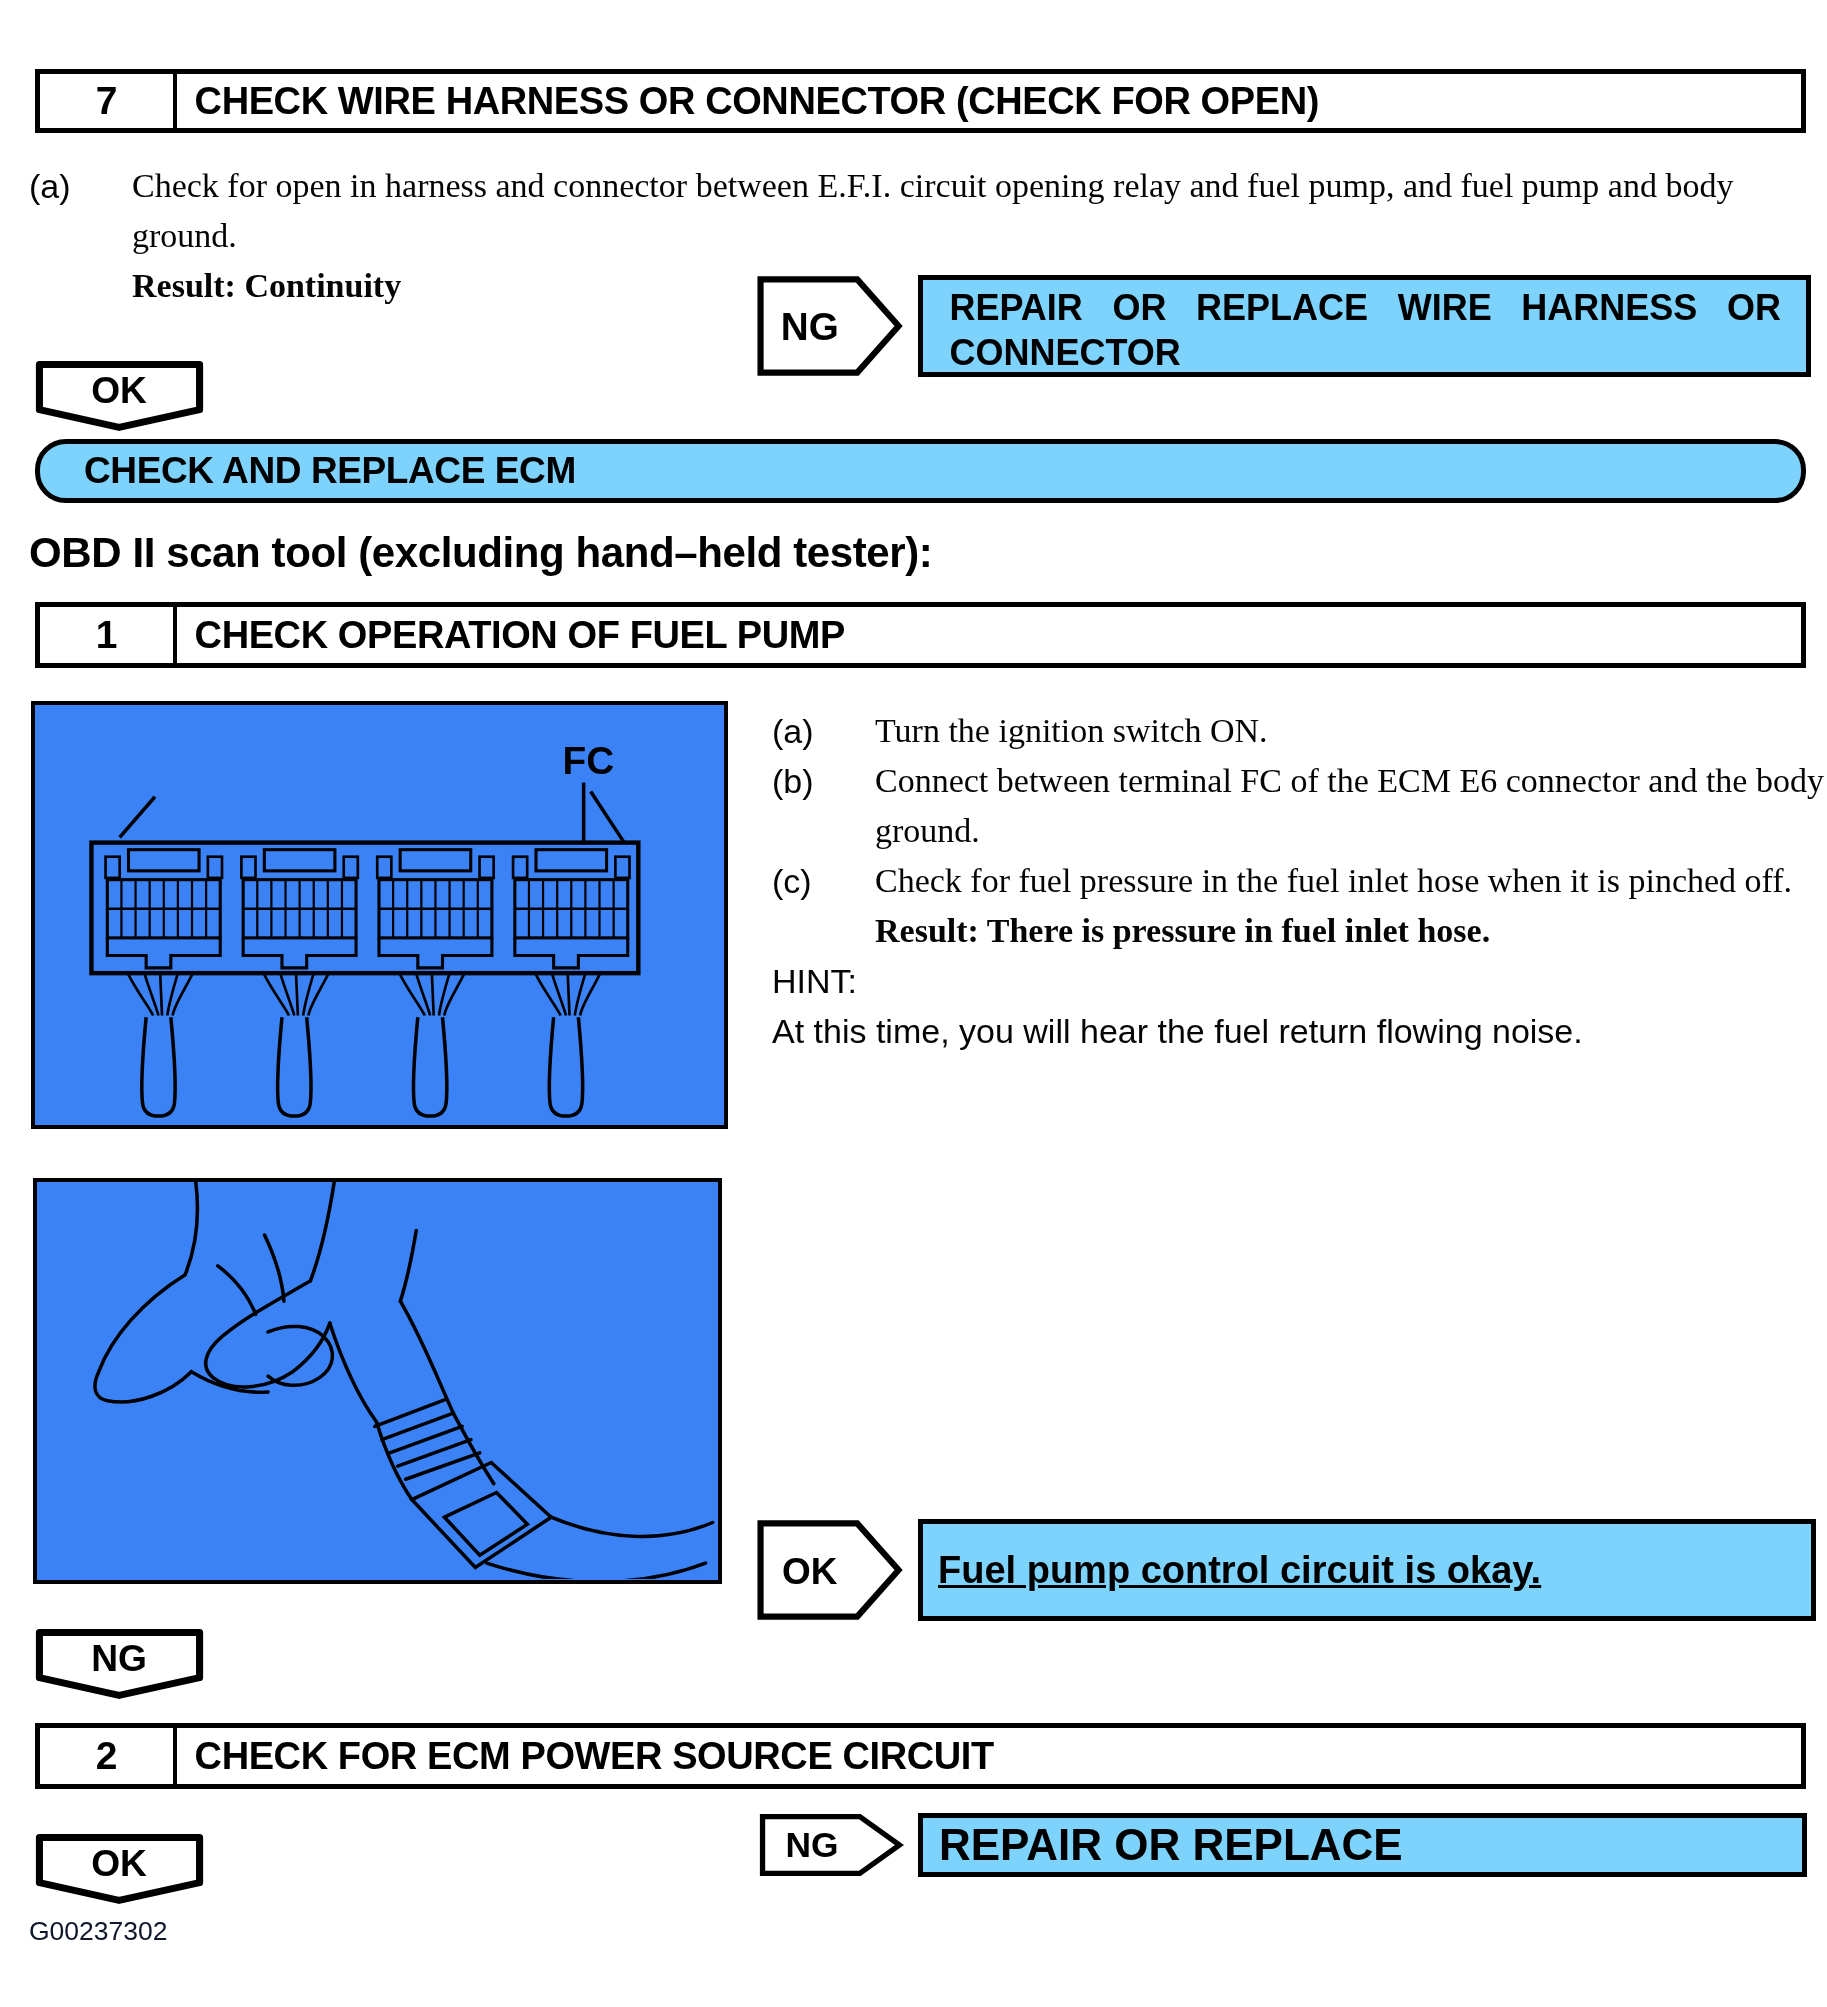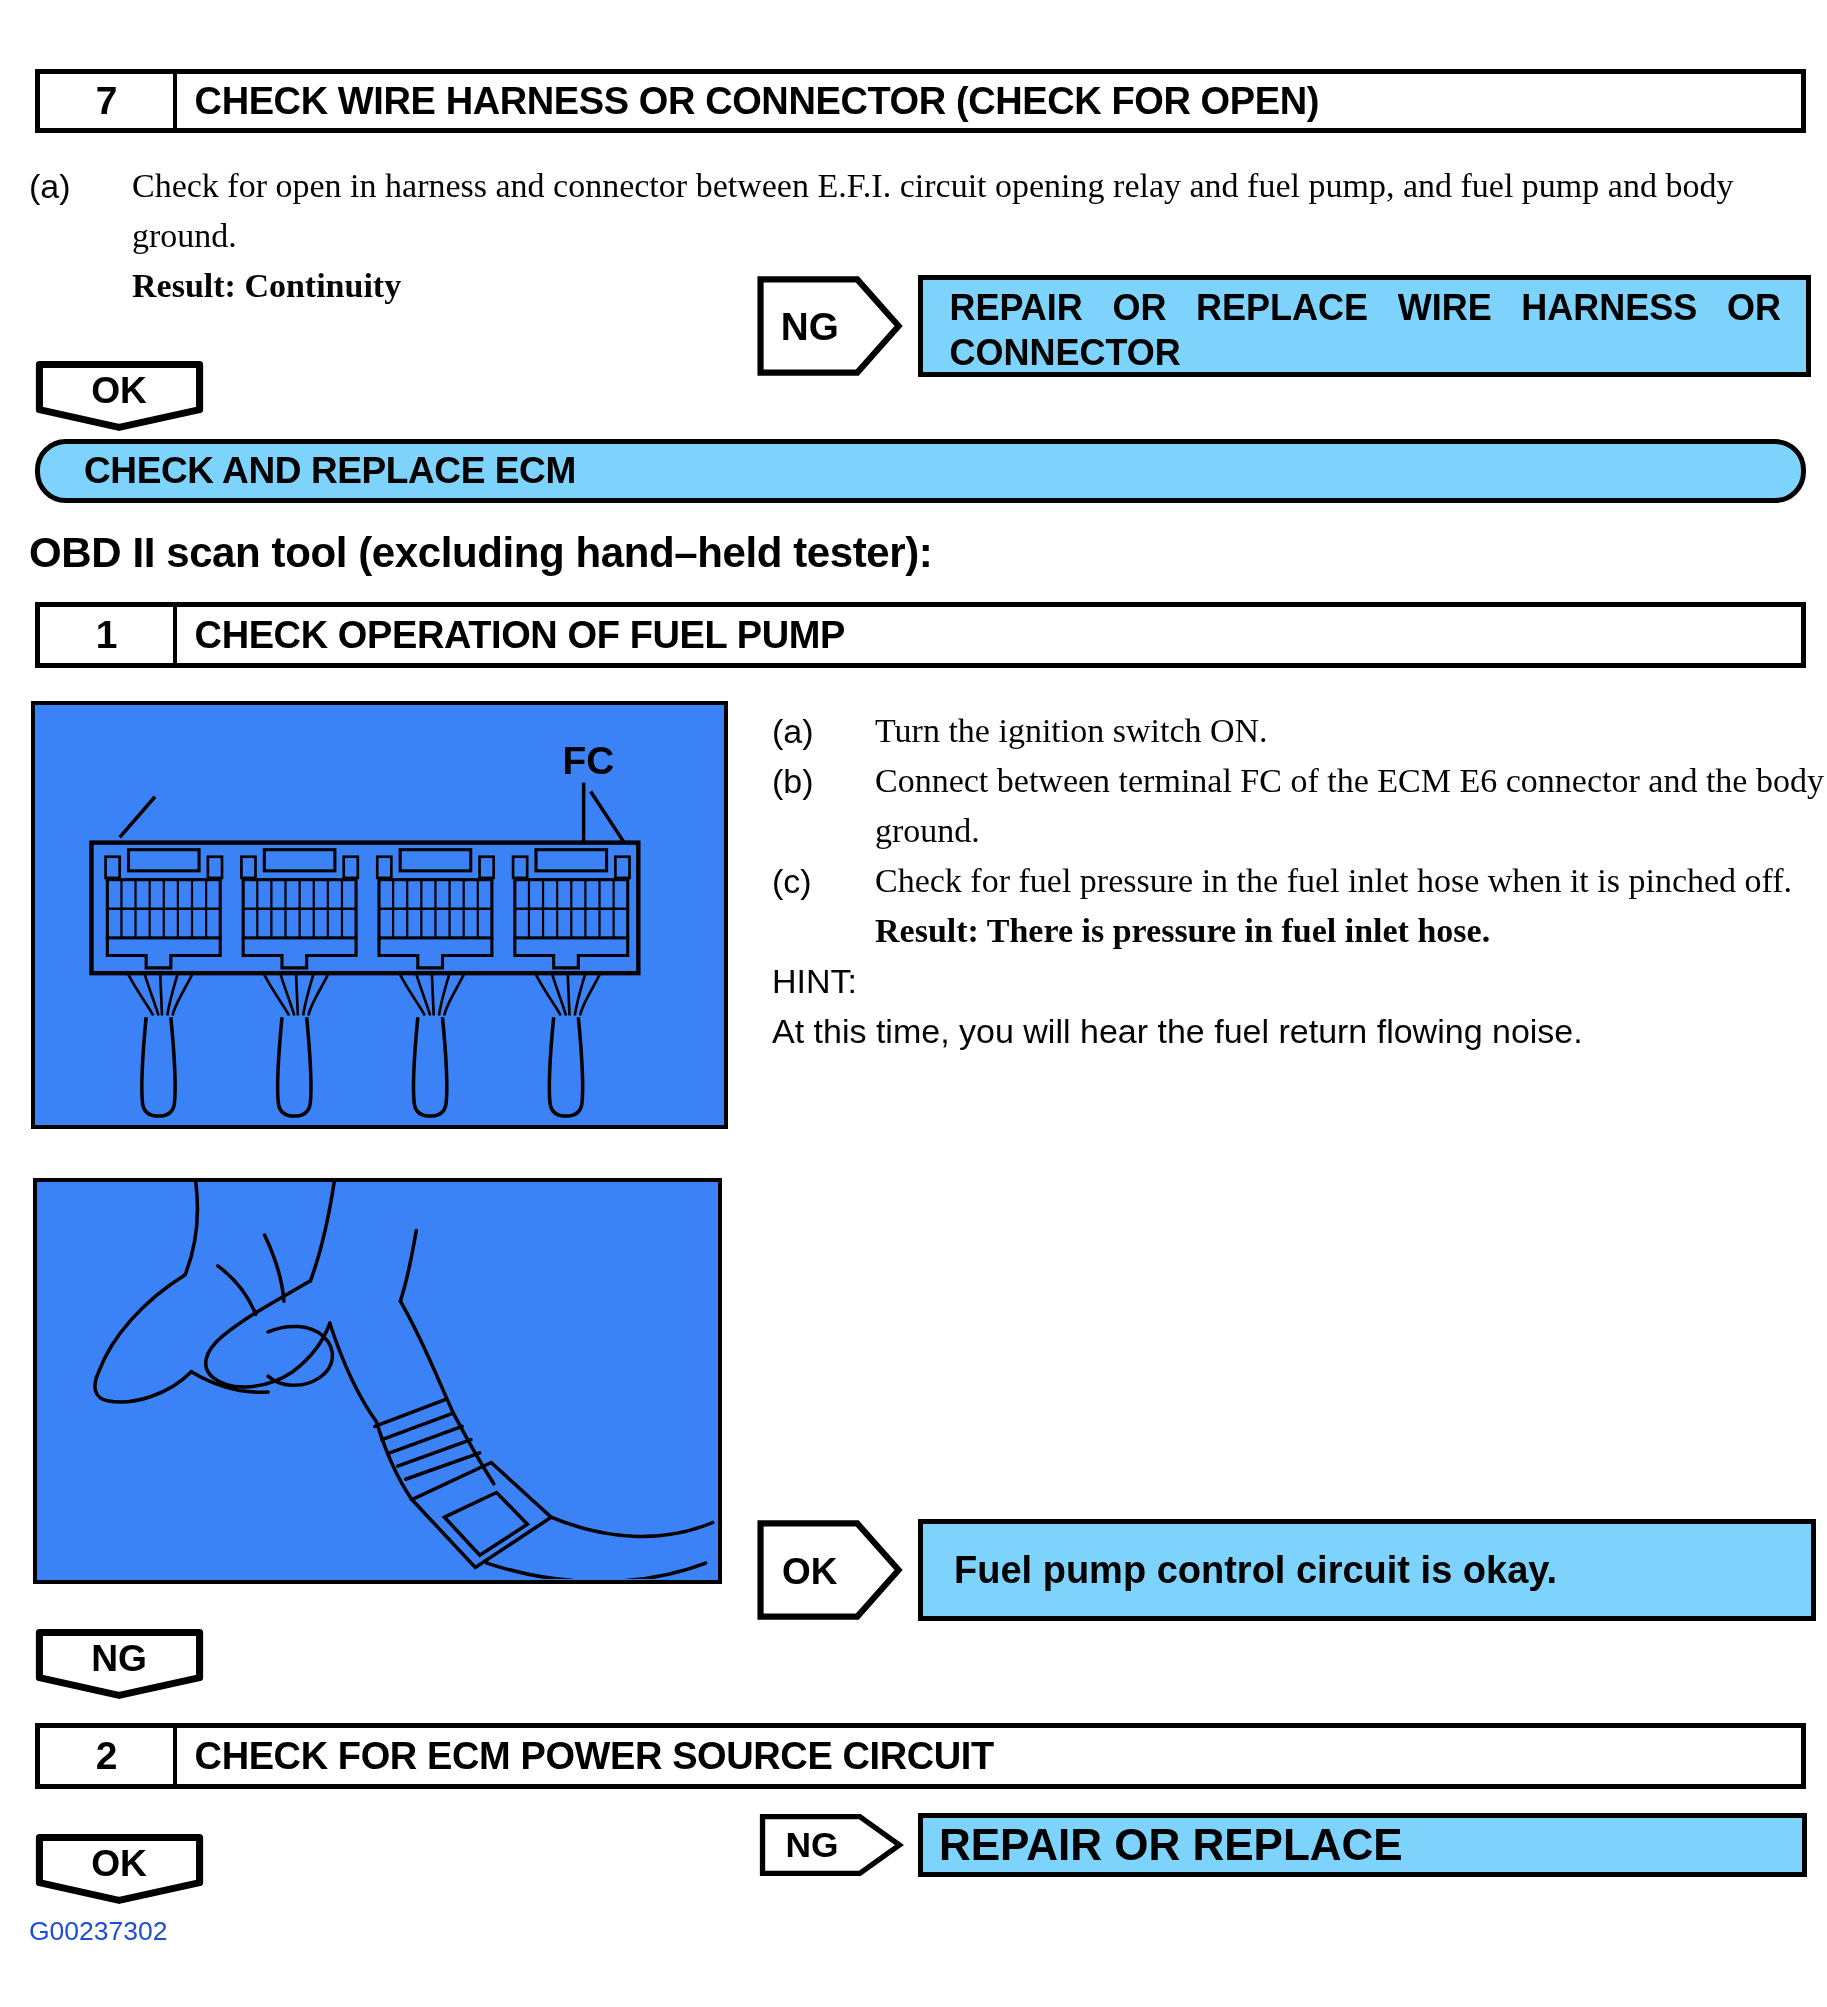--- a/index.html
+++ b/index.html
@@ -143,21 +143,21 @@
       <path d="M583 380 C650 408 715 408 766 386"></path>
       <path d="M510 432 C600 462 690 458 758 432"></path>
     </svg>
   </div>
 
   <svg class="abs" style="left:757px;top:1519px;" width="146" height="102" viewBox="0 0 166 116">
     <polygon points="4,5 114,5 161,58 114,111 4,111" fill="#fff" stroke="#000" stroke-width="7"></polygon>
     <text x="60" y="74" text-anchor="middle" font-size="42" font-weight="bold">OK</text>
   </svg>
   <div class="abs actionbox" style="left:918px;top:1519px;width:898px;height:102px;display:flex;align-items:center;">
-    <div class="boldtext" style="font-size:38px;padding-left:31px;">Fuel pump control circuit is okay.</div>
+    <div class="boldtext" style="font-size:38px;padding-left:15px;text-decoration:underline;">Fuel pump control circuit is okay.</div>
   </div>
 
   <svg class="abs" style="left:35px;top:1628px;" width="169" height="71" viewBox="0 0 191 80">
     <polygon points="5,5 186,5 186,56 95,76 5,56" fill="#fff" stroke="#000" stroke-width="8" stroke-linejoin="round"></polygon>
     <text x="95" y="48" text-anchor="middle" font-size="42" font-weight="bold">NG</text>
   </svg>
 
   <div class="abs stepbox" style="left:35px;top:1723px;width:1771px;height:66px;">
     <div class="stepnum">2</div>
     <div class="steptitle">CHECK FOR ECM POWER SOURCE CIRCUIT</div>
@@ -169,16 +169,16 @@
   </svg>
   <div class="abs actionbox" style="left:918px;top:1813px;width:889px;height:64px;display:flex;align-items:center;">
     <div class="boldtext" style="font-size:44px;padding-left:16px;">REPAIR OR REPLACE</div>
   </div>
 
   <svg class="abs" style="left:35px;top:1833px;" width="169" height="71" viewBox="0 0 191 80">
     <polygon points="5,5 186,5 186,56 95,76 5,56" fill="#fff" stroke="#000" stroke-width="8" stroke-linejoin="round"></polygon>
     <text x="95" y="48" text-anchor="middle" font-size="42" font-weight="bold">OK</text>
   </svg>
 
-  <div class="abs" style="left:29px;top:1916px;font-size:26.5px;color:#1d4ed8;">G00237302</div>
+  <div class="abs" style="left:29px;top:1916px;font-size:26.5px;color:#0f172a;">G00237302</div>
 
 </div>
 
 
 </body></html>

